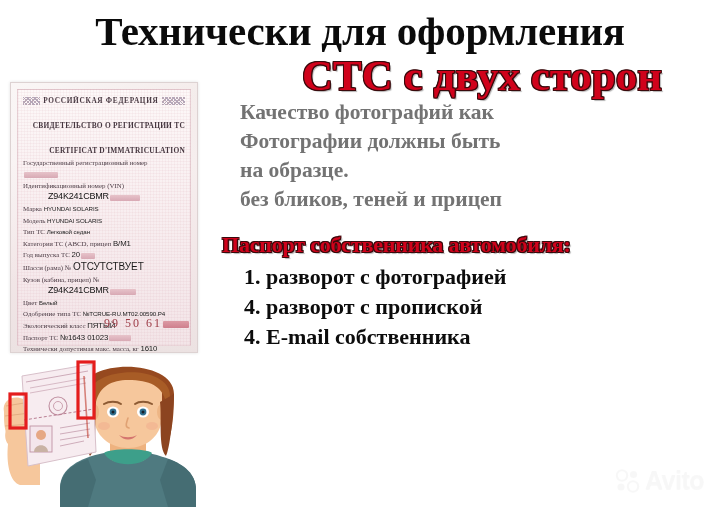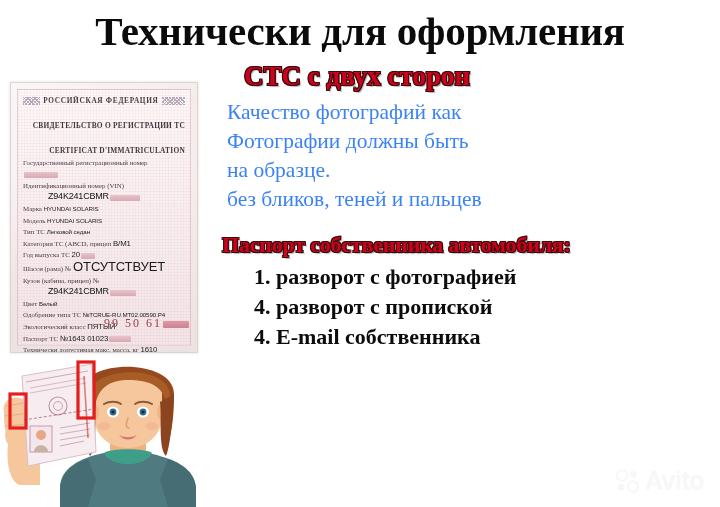--- a/index.html
+++ b/index.html
@@ -103,21 +103,21 @@
     line-height: 9px;
   }
   .sts-row .lbl { font-weight: normal; }
   .sts-val {
     font-family: "Liberation Sans", sans-serif;
     font-size: 7.8px;
     color: #1b1b1b;
     letter-spacing: -0.1px;
   }
   .sts-val.small { font-size: 6.2px; }
-  .sts-val.big { font-size: 13px; }
+  .sts-val.big { font-size: 10px; }
   .redact {
     display: inline-block;
     height: 6px;
     background: linear-gradient(180deg,#e7c3ca,#d8a9b4);
     border-radius: 1px;
     vertical-align: middle;
     margin: 0 1px;
   }
   .sts-vin {
     font-family: "Liberation Sans", sans-serif;
@@ -164,48 +164,49 @@
     font-family: "Liberation Serif", serif;
     font-weight: bold;
     color: #d0021b;
     white-space: nowrap;
     text-shadow:
       1px 0 0 #3a0a0c, -1px 0 0 #3a0a0c, 0 1px 0 #3a0a0c, 0 -1px 0 #3a0a0c,
       1px 1px 0 #3a0a0c, -1px 1px 0 #3a0a0c, 1px -1px 0 #3a0a0c, -1px -1px 0 #3a0a0c,
       2px 2px 1px rgba(0,0,0,0.30);
   }
   #heading-sts {
-    font-size: 27px;
+    font-size: 43px;
     line-height: 36px;
     margin-left: 22px;
+    text-align: center;
   }
   .body-line {
     font-family: "Liberation Serif", serif;
-    font-weight: normal;
+    font-weight: bold;
     font-size: 21.5px;
     line-height: 29px;
-    color: #3b82f6;
-    white-space: nowrap;
-    margin-left: 5px;
+    color: #737373;
+    white-space: nowrap;
+    margin-left: 18px;
   }
   #heading-passport {
     font-size: 22px;
     line-height: 30px;
     margin-top: 16px;
     margin-left: 0px;
     letter-spacing: -0.2px;
   }
   .list-item {
     font-family: "Liberation Serif", serif;
     font-weight: bold;
     font-size: 22px;
     line-height: 30px;
     color: #0c0c0c;
     white-space: nowrap;
-    margin-left: 32px;
+    margin-left: 22px;
   }
   #body-block { margin-top: 4px; }
   #list-block { margin-top: 2px; }
 
   
   #avito-watermark {
     position: absolute;
     right: 16px;
     bottom: 14px;
     display: flex;
@@ -394,21 +395,21 @@
   </svg>
 
   <div id="right-col">
 
     <div id="heading-sts" class="red-head">СТС с двух сторон</div>
 
     <div id="body-block">
       <div class="body-line">Качество фотографий как</div>
       <div class="body-line">Фотографии должны быть</div>
       <div class="body-line">на образце.</div>
-      <div class="body-line">без бликов, теней и пальцев</div>
+      <div class="body-line">без бликов, теней и прицеп</div>
     </div>
 
     <div id="heading-passport" class="red-head">Паспорт собственника автомобиля:</div>
 
     <div id="list-block">
       <div class="list-item">1. разворот с фотографией</div>
       <div class="list-item">4. разворот с пропиской</div>
       <div class="list-item">4. E-mail  собственника</div>
     </div>
   </div>

